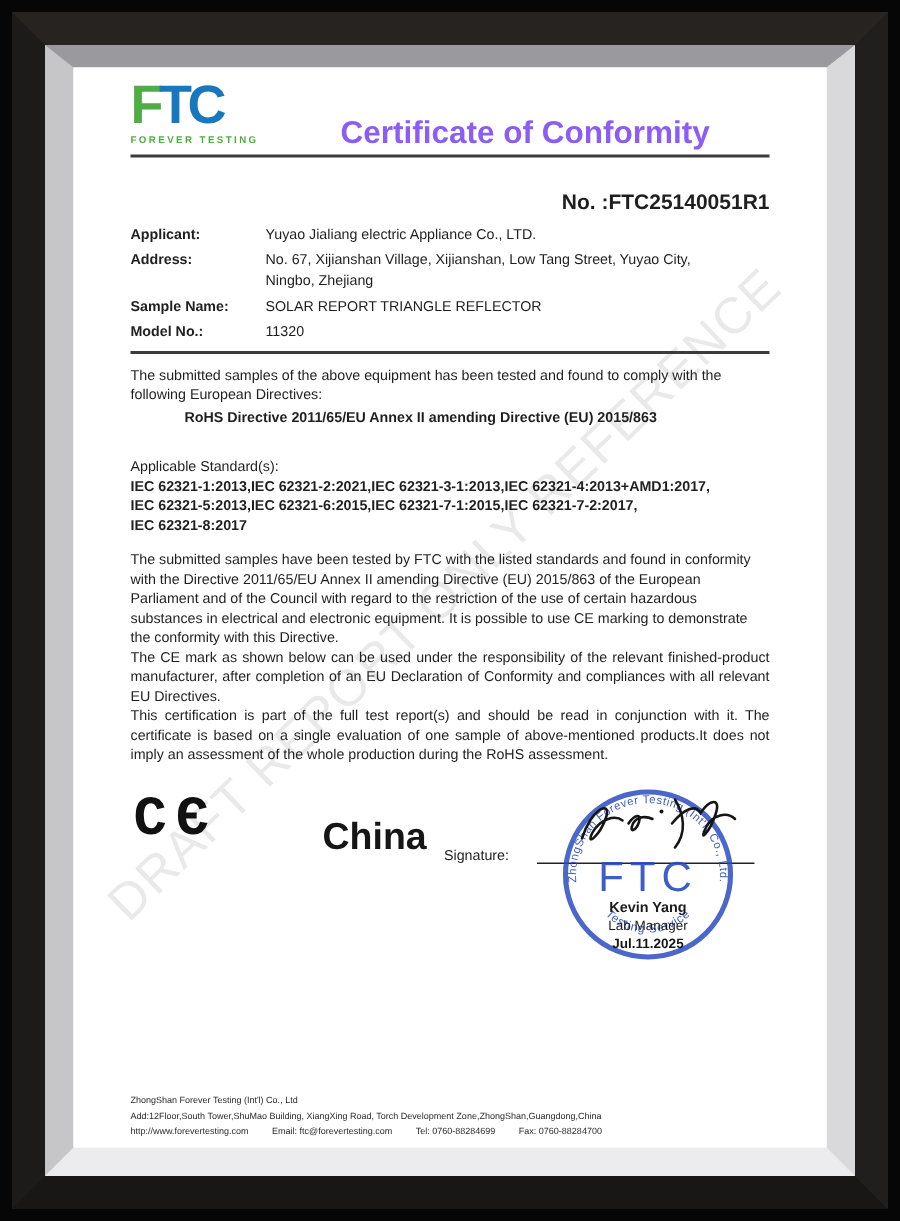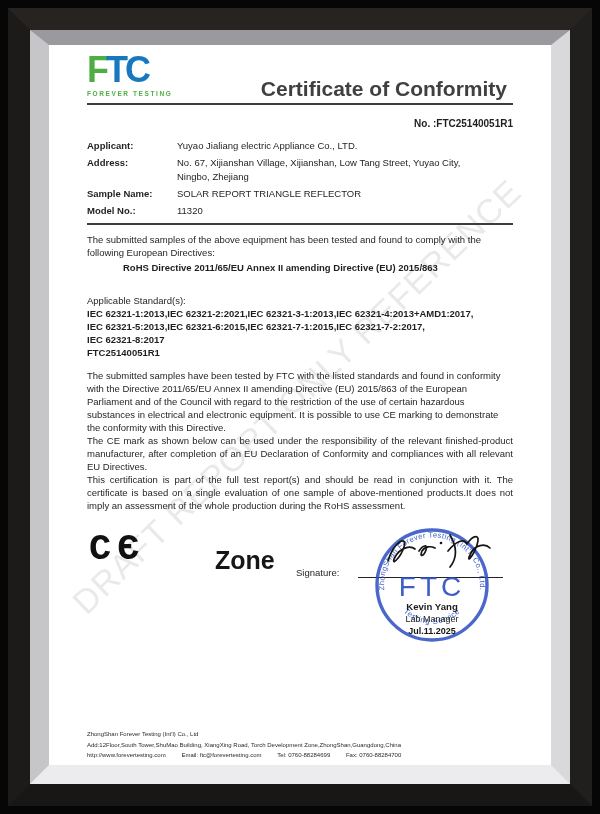--- a/index.html
+++ b/index.html
@@ -34,22 +34,22 @@
   }
   .content{
     position:absolute;left:38px;right:38px;top:10px;bottom:8px;
     font-size:9.5px;line-height:13px;z-index:1;
   }
   
   .hdr{display:flex;align-items:flex-end;border-bottom:2px solid #3c3c3c;padding-bottom:3px;height:45px;}
   .logo{width:140px;}
   .logo-letters{font-weight:bold;font-size:36px;line-height:30px;letter-spacing:-3px;}
   .logo-tag{font-size:6.5px;letter-spacing:1.6px;color:#4fae43;font-weight:bold;margin-top:2px;}
-  .title{flex:1;text-align:right;font-size:21px;line-height:22px;font-weight:bold;color:#404040;padding-right:6px;}
-  .cert-no{text-align:right;font-weight:bold;font-size:10px;margin:12px 0 9px 0;}
+  .title{flex:1;text-align:left;font-size:21px;line-height:22px;font-weight:bold;color:#8b5cf6;padding-right:6px;}
+  .cert-no{text-align:right;font-weight:bold;font-size:14px;margin:23px 0 9px 0;}
   
   .info{display:grid;grid-template-columns:90px 1fr;row-gap:3px;line-height:14px;}
   .info .lbl{font-weight:bold;}
   .pre{white-space:pre-line;}
   .rule{border-top:2px solid #3c3c3c;margin-top:5px;}
   
   .p{margin:0;}
   .mt8{margin-top:8px;} .mt2{margin-top:2px;margin-left:36px;} .mt20{margin-top:20px;}
   .mt26{margin-top:26px;} .mt10{margin-top:10px;}
   .b{font-weight:bold;}
@@ -108,29 +108,28 @@
         <div class="rule"></div>
 
         <p class="p mt8">The submitted samples of the above equipment has been tested and found to comply with the following European Directives:</p>
         <p class="p mt2 b">RoHS Directive 2011/65/EU Annex II amending Directive (EU) 2015/863</p>
 
         <p class="p mt20">Applicable Standard(s):</p>
         <p class="p b pre">IEC 62321-1:2013,IEC 62321-2:2021,IEC 62321-3-1:2013,IEC 62321-4:2013+AMD1:2017,
 IEC 62321-5:2013,IEC 62321-6:2015,IEC 62321-7-1:2015,IEC 62321-7-2:2017,
 IEC 62321-8:2017</p>
 
-        <p class="p b">FTC25140051R1</p>
 
         <p class="p mt10">The submitted samples have been tested by FTC with the listed standards and found in conformity with the Directive 2011/65/EU Annex II amending Directive (EU) 2015/863 of the European Parliament and of the Council with regard to the restriction of the use of certain hazardous substances in electrical and electronic equipment. It is possible to use CE marking to demonstrate the conformity with this Directive.</p>
         <p class="p just">The CE mark as shown below can be used under the responsibility of the relevant finished-product manufacturer, after completion of an EU Declaration of Conformity and compliances with all relevant EU Directives.</p>
         <p class="p just">This certification is part of the full test report(s) and should be read in conjunction with it. The certificate is based on a single evaluation of one sample of above-mentioned products.It does not imply an assessment of the whole production during the RoHS assessment.</p>
 
         <div class="marks-row">
           <div class="ce">CЄ</div>
-          <div class="rohs">Zone</div>
+          <div class="rohs">China</div>
           <div class="sig-label">Signature:</div>
           <div class="sig-line"></div>
 
           <div class="stamp-wrap">
             <svg width="146" height="146" viewBox="0 0 146 146" style="overflow:visible">
               <g transform="translate(3,3)">
                 <circle cx="70" cy="70" r="55" fill="none" stroke="#2a4cc0" stroke-width="3.4" opacity="0.85"></circle>
                 <path id="rimTop" d="M 39,107 A 48,48 0 1 1 101,107" fill="none"></path>
                 <path id="rimBottom" d="M 33,84 A 40,40 0 0 0 107,84" fill="none"></path>
                 <text font-size="7.6" fill="#2a4cc0" opacity="0.9" letter-spacing="0.4">

